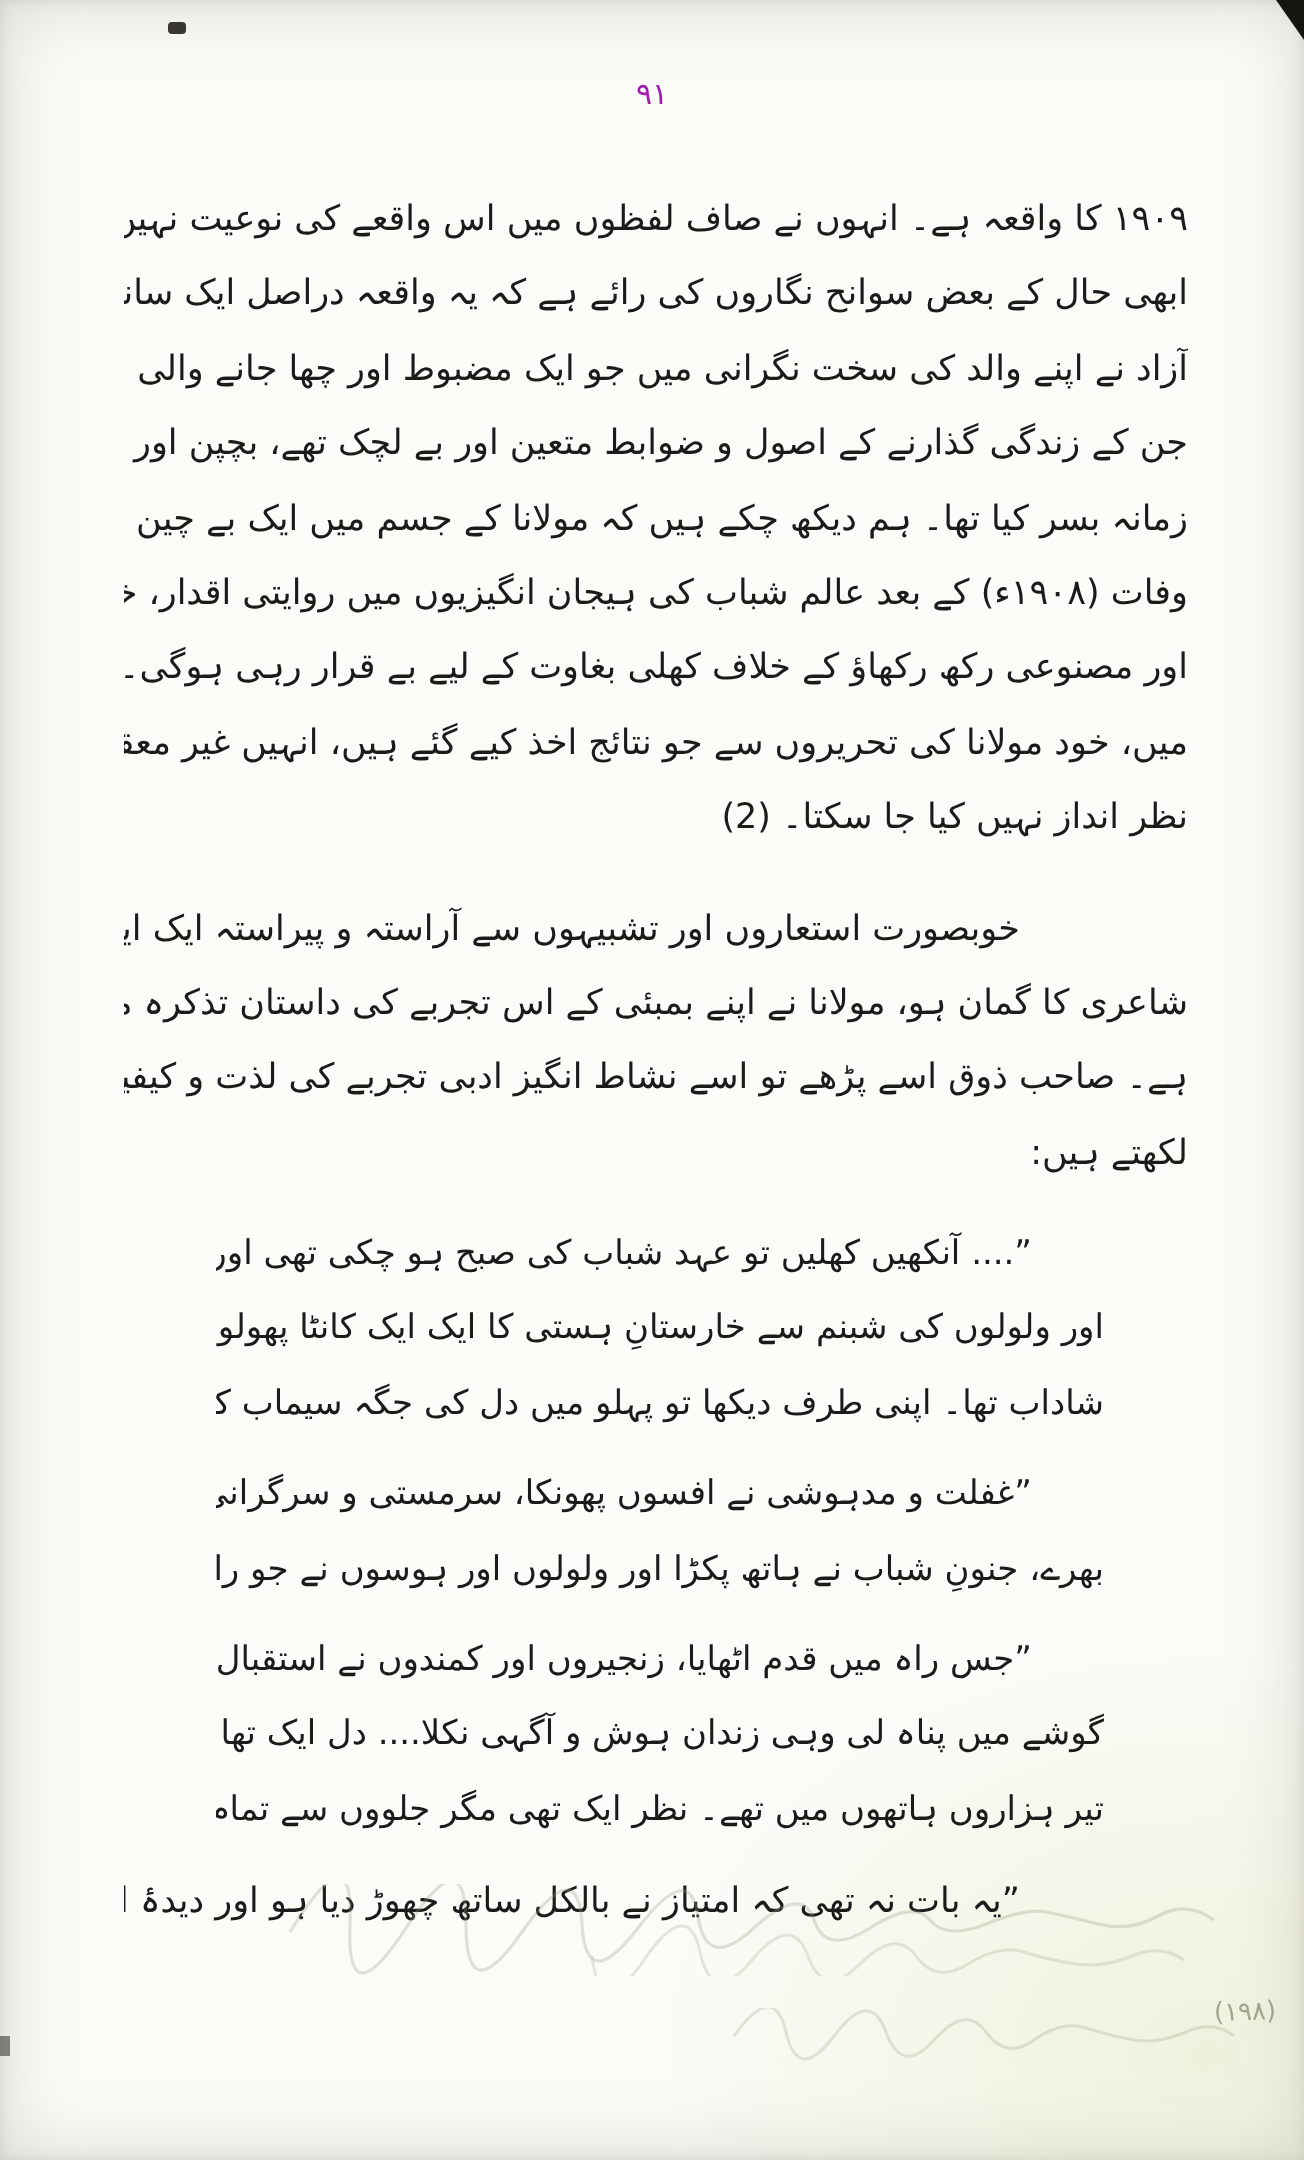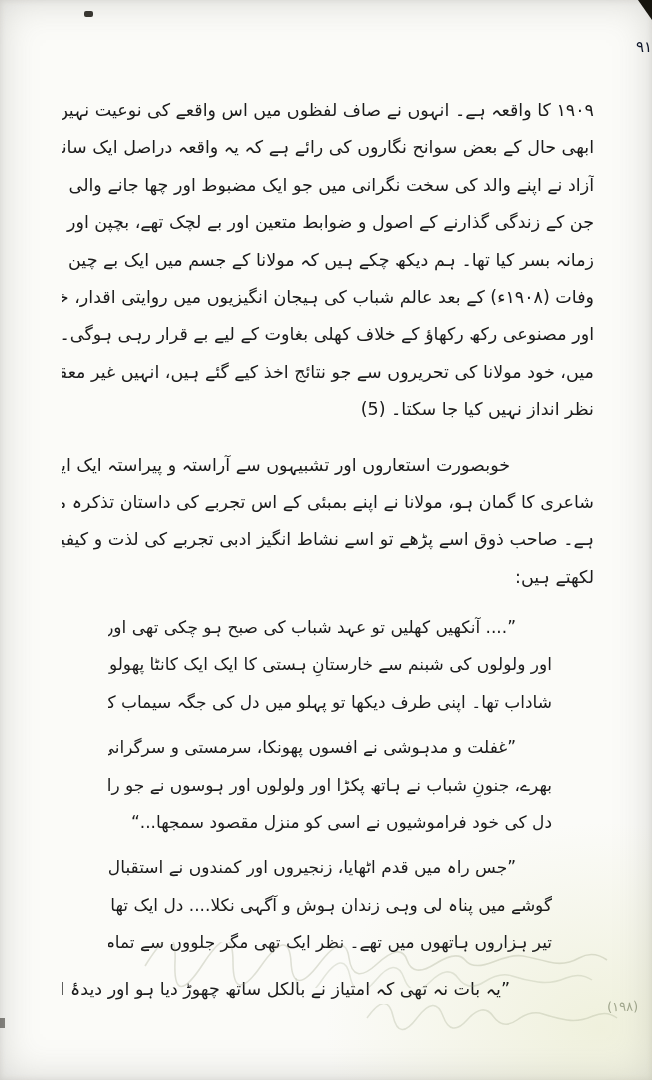--- a/index.html
+++ b/index.html
@@ -18,21 +18,21 @@
     position:absolute;right:0;bottom:0;width:330px;height:260px;pointer-events:none;
     background:radial-gradient(ellipse at 85% 80%, rgba(210,214,150,0.28), rgba(210,214,150,0) 70%);
   }
   .artifact{position:absolute;background:#17150f;}
   .artifact.tr{top:0;right:0;width:14px;height:20px;clip-path:polygon(100% 0,0 0,100% 100%);}
   .artifact.tl{top:11px;left:84px;width:9px;height:6px;border-radius:2px;opacity:.85;}
   .artifact.bl{bottom:52px;left:0;width:5px;height:10px;opacity:.5;}
 
   .page-number{
     position:absolute;top:38px;left:0;width:100%;
-    font-size:15px;letter-spacing:1px;color:#0f172a;
+    text-align:center;font-size:15px;letter-spacing:1px;color:#a21caf;
   }
 
   .text-column{
     position:absolute;top:92px;right:58px;left:62px;
     direction:rtl;
   }
   .block{margin:0;}
   .block + .block{margin-top:18px;}
   .block.quote{margin-right:42px;margin-left:46px;margin-top:13px;}
   .block.quote + .block.quote{margin-top:8px;}
@@ -74,40 +74,39 @@
 
   <div class="block body">
     <div class="line">۱۹۰۹ کا واقعہ ہے۔ انہوں نے صاف لفظوں میں اس واقعے کی نوعیت نہیں بتائی ہے۔ اُن کے</div>
     <div class="line">ابھی حال کے بعض سوانح نگاروں کی رائے ہے کہ یہ واقعہ دراصل ایک سانحۂ عشق تھا۔ مولانا</div>
     <div class="line">آزاد نے اپنے والد کی سخت نگرانی میں جو ایک مضبوط اور چھا جانے والی شخصیت کے حامل تھے اور</div>
     <div class="line">جن کے زندگی گذارنے کے اصول و ضوابط متعین اور بے لچک تھے، بچپن اور عنفوان شباب کا</div>
     <div class="line">زمانہ بسر کیا تھا۔ ہم دیکھ چکے ہیں کہ مولانا کے جسم میں ایک بے چین روح تھی جو اب والد کی</div>
     <div class="line">وفات (۱۹۰۸ء) کے بعد عالم شباب کی ہیجان انگیزیوں میں روایتی اقدار، خاندان کے رسمی وقار</div>
     <div class="line">اور مصنوعی رکھ رکھاؤ کے خلاف کھلی بغاوت کے لیے بے قرار رہی ہوگی۔ اس لیے اس سلسلے</div>
     <div class="line">میں، خود مولانا کی تحریروں سے جو نتائج اخذ کیے گئے ہیں، انہیں غیر معقول کہہ کر بالکلیہ</div>
-    <div class="line last">نظر انداز نہیں کیا جا سکتا۔ (5)</div>
+    <div class="line last">نظر انداز نہیں کیا جا سکتا۔ (2)</div>
   </div>
 
   <div class="block body">
     <div class="line indent">خوبصورت استعاروں اور تشبیہوں سے آراستہ و پیراستہ ایک ایسی نثر میں جس پر</div>
     <div class="line">شاعری کا گمان ہو، مولانا نے اپنے بمبئی کے اس تجربے کی داستان تذکرہ میں بیان کی</div>
     <div class="line">ہے۔ صاحب ذوق اسے پڑھے تو اسے نشاط انگیز ادبی تجربے کی لذت و کیفیت کا احساس ہوگا۔ وہ</div>
     <div class="line last">لکھتے ہیں:</div>
   </div>
 
   <div class="block quote">
     <div class="line indent">”.... آنکھیں کھلیں تو عہد شباب کی صبح ہو چکی تھی اور خواہشوں</div>
     <div class="line">اور ولولوں کی شبنم سے خارستانِ ہستی کا ایک ایک کانٹا پھولوں کی طرح</div>
     <div class="line last">شاداب تھا۔ اپنی طرف دیکھا تو پہلو میں دل کی جگہ سیماب کو پایا۔“</div>
   </div>
 
   <div class="block quote">
     <div class="line indent">”غفلت و مدہوشی نے افسوں پھونکا، سرمستی و سرگرانی نے جام</div>
     <div class="line">بھرے، جنونِ شباب نے ہاتھ پکڑا اور ولولوں اور ہوسوں نے جو راہ دکھلائی</div>
-    <div class="line last">دل کی خود فراموشیوں نے اسی کو منزل مقصود سمجھا...“</div>
   </div>
 
   <div class="block quote">
     <div class="line indent">”جس راہ میں قدم اٹھایا، زنجیروں اور کمندوں نے استقبال کیا۔ جس</div>
     <div class="line">گوشے میں پناہ لی وہی زندان ہوش و آگہی نکلا.... دل ایک تھا مگر</div>
     <div class="line">تیر ہزاروں ہاتھوں میں تھے۔ نظر ایک تھی مگر جلووں سے تمام عالم معمور</div>
   </div>
 
   <div class="block body tail">
     <div class="line last indent">”یہ بات نہ تھی کہ امتیاز نے بالکل ساتھ چھوڑ دیا ہو اور دیدۂ اعتبار</div>

